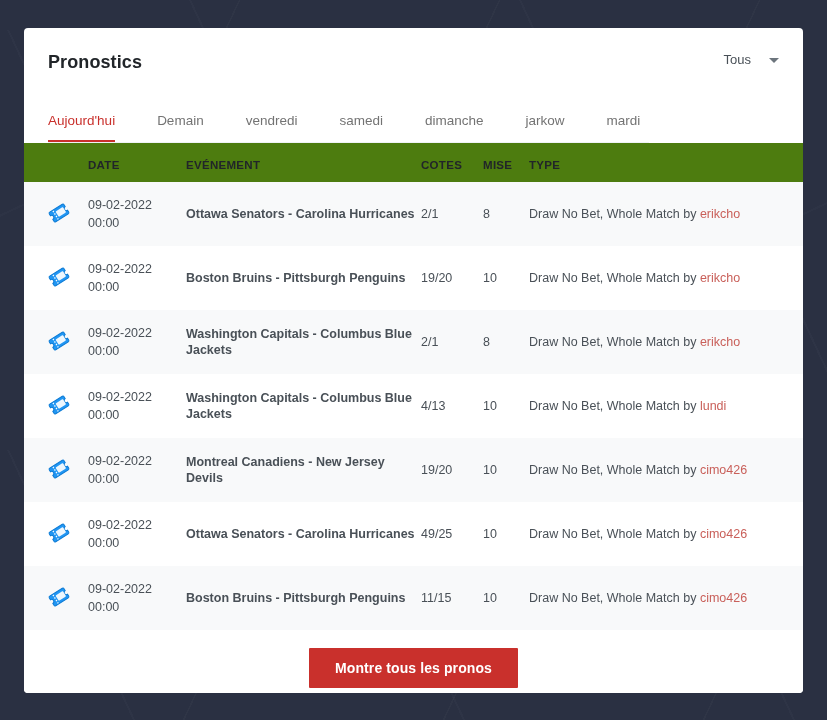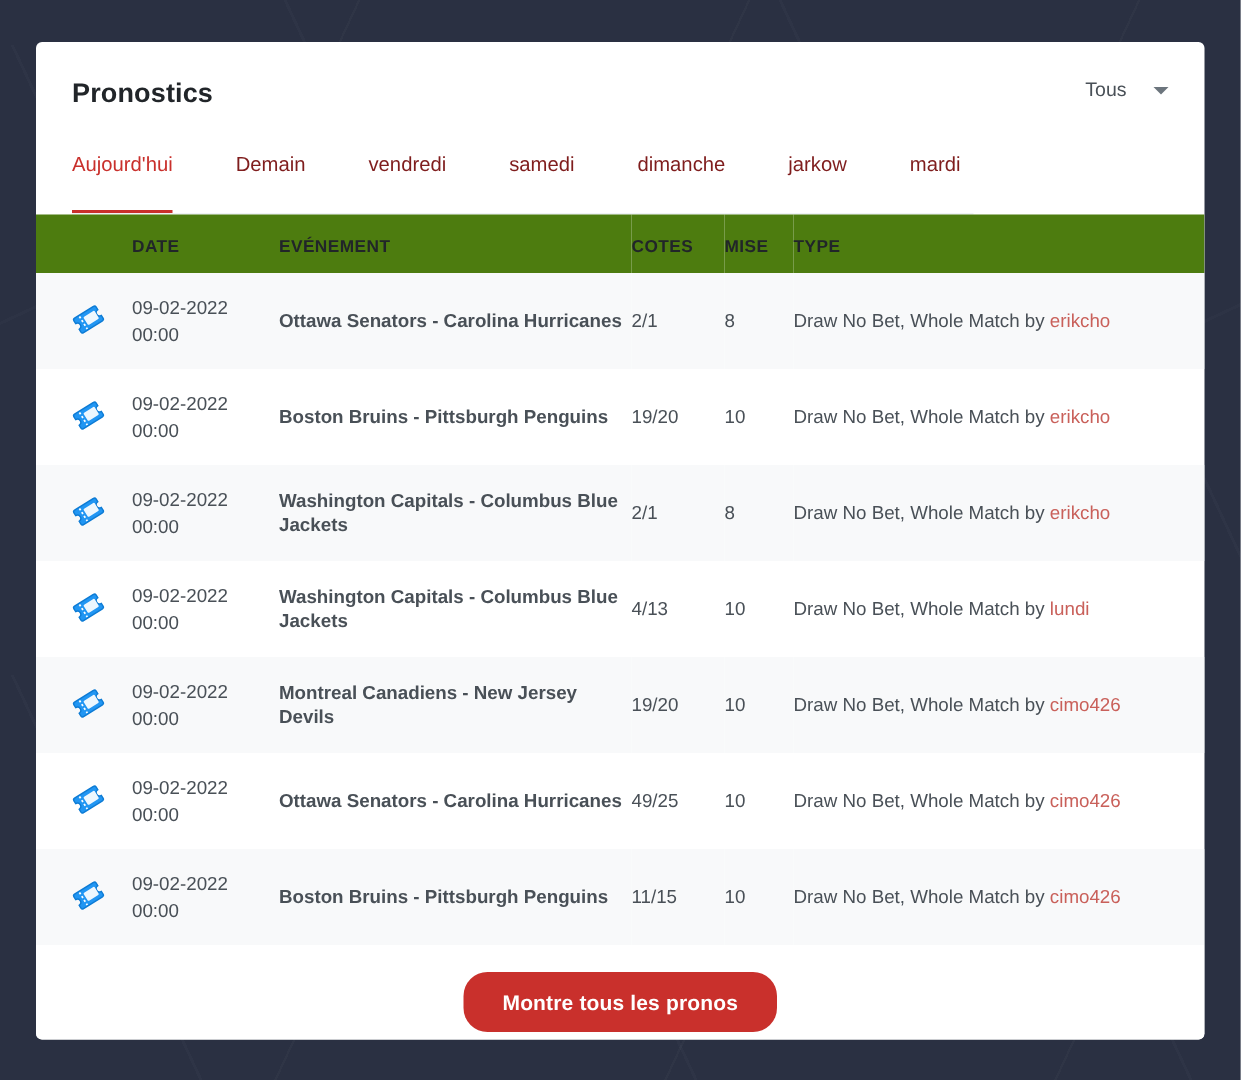--- a/index.html
+++ b/index.html
@@ -79,27 +79,28 @@
     border-top: 5px solid #6c757d;
   }
 
   
   .tabs-wrap {
     padding: 0 24px;
     flex: 0 0 auto;
   }
   .tabs {
     display: flex;
+    align-items: flex-end;
     border-bottom: 1px solid #eff2f7;
     width: 601px;
     height: 41px;
   }
   .tab {
     font-size: 13.5px;
-    color: #7f1d1d;
+    color: #737373;
     padding: 0 0 11px 0;
     margin-right: 42px;
     cursor: pointer;
     border-bottom: 2px solid transparent;
     line-height: 16px;
     white-space: nowrap;
   }
   .tab.active {
     color: #c9302c;
     border-bottom-color: #c9302c;
@@ -165,21 +166,21 @@
     background: #ffffff;
     padding: 18px 0 0 0;
     text-align: center;
     height: 77px;
   }
   .btn-all {
     display: inline-block;
     background: #c9302c;
     color: #ffffff;
     border: none;
-    border-radius: 16px;
+    border-radius: 1px;
     font-size: 14px;
     font-weight: bold;
     padding: 12px 26px;
     cursor: pointer;
     font-family: "Liberation Sans", sans-serif;
     letter-spacing: 0.1px;
   }
 </style>
 </head>
 <body>

